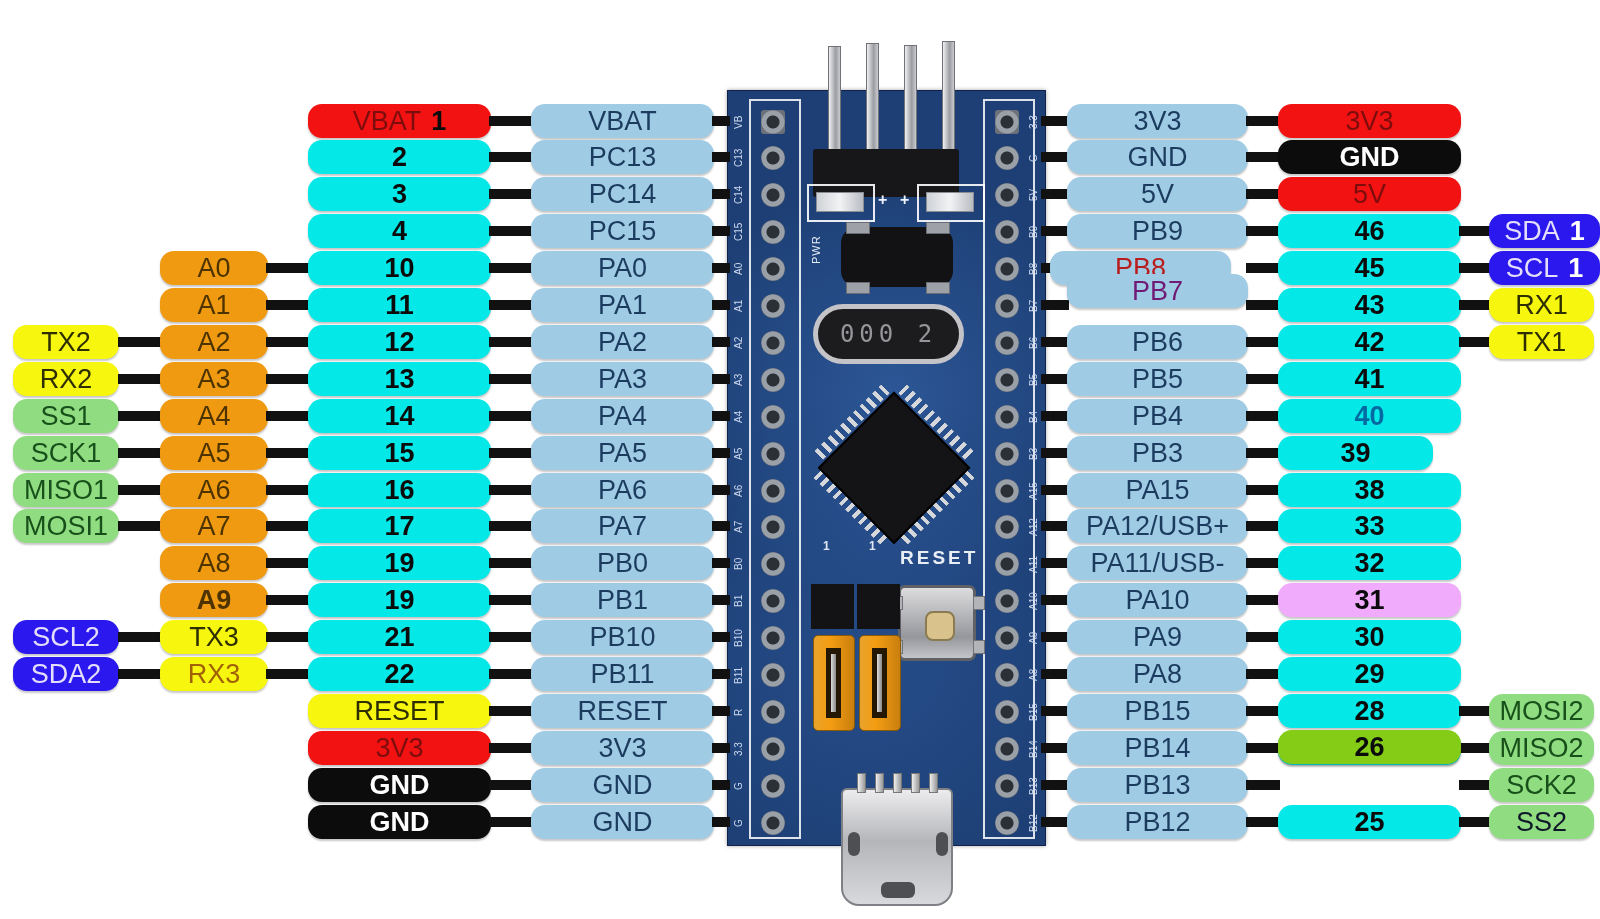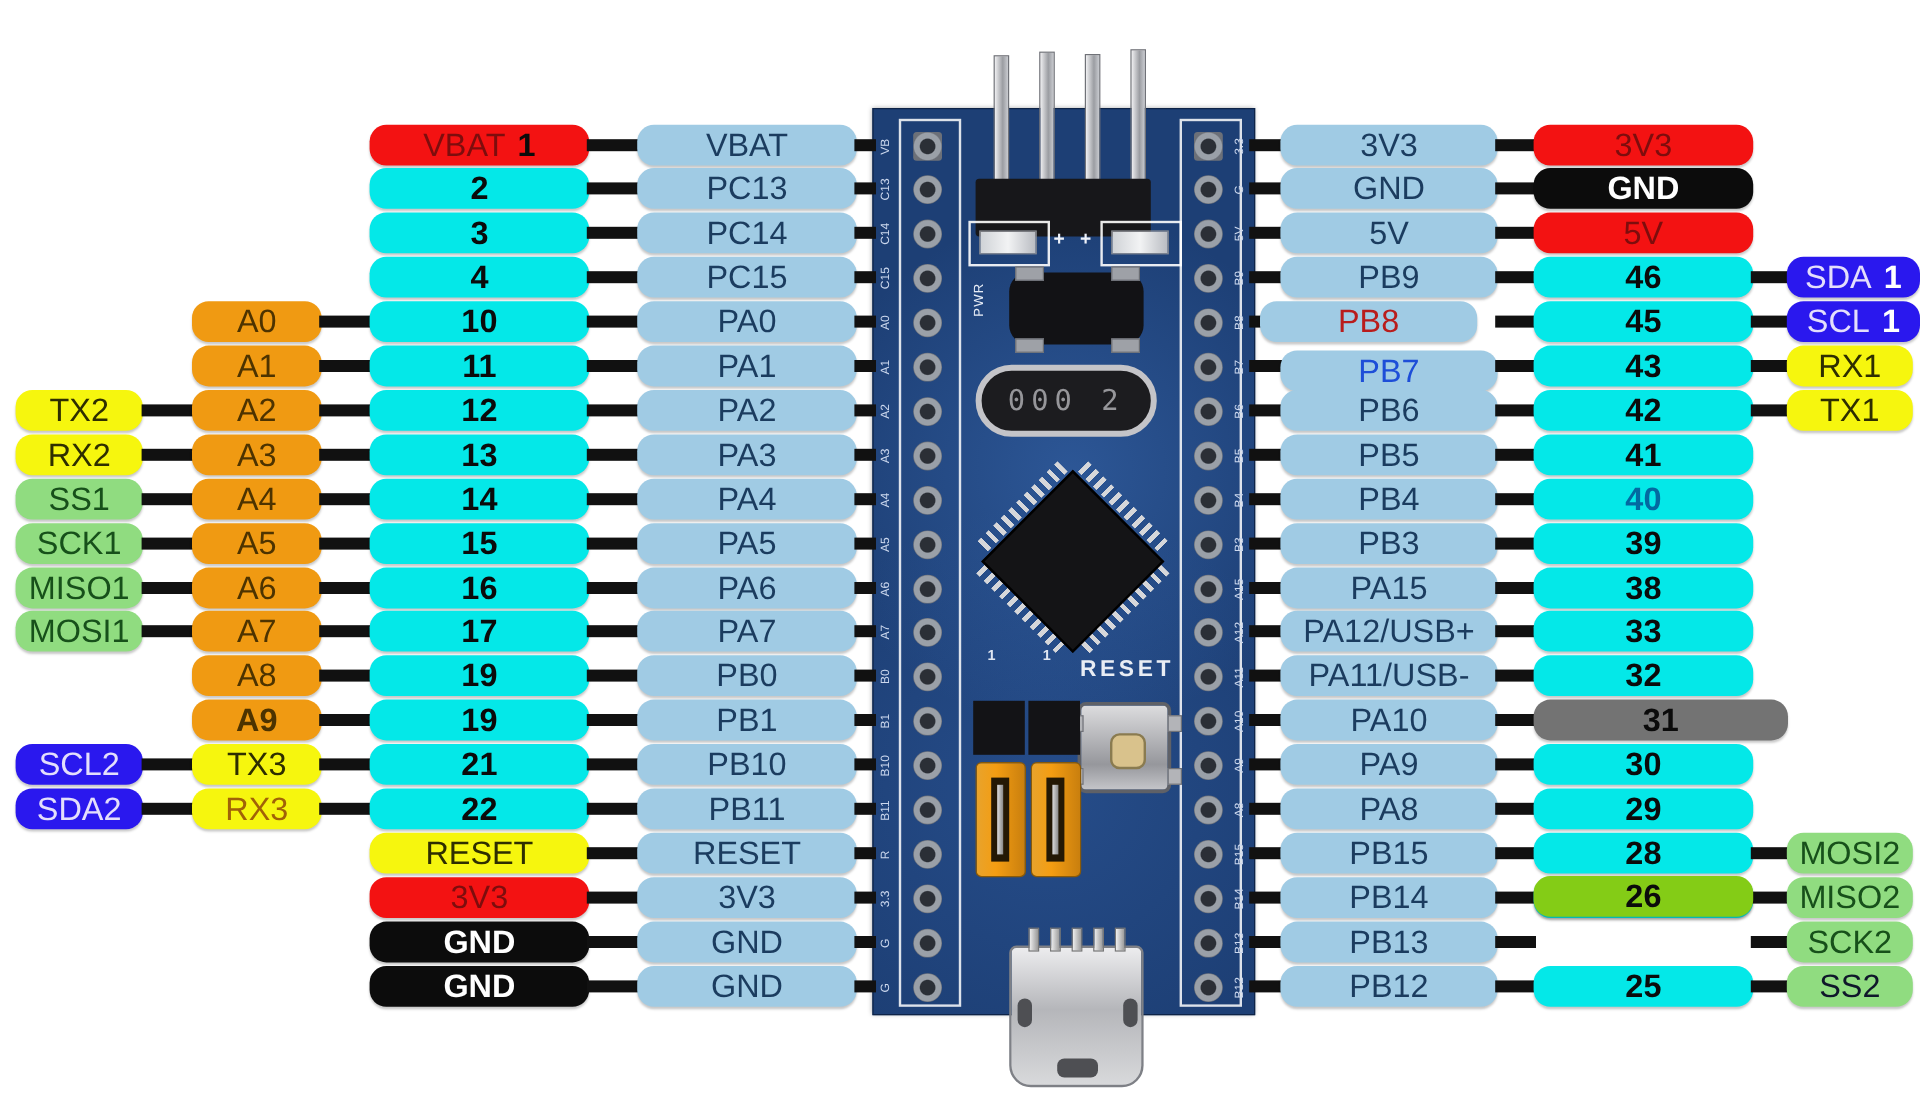--- a/index.html
+++ b/index.html
@@ -506,21 +506,21 @@
     <div class="wire" style="left: 1246px; width: 34px; top: 263.1px;"></div>
     <div class="pill" style="left: 1278px; width: 183px; top: 251.1px; background: rgb(4, 232, 232); color: rgb(11, 11, 11);">
       <span class="num" style="color: rgb(11, 11, 11); margin: 0px;">45</span>
     </div>
     <div class="wire" style="left: 1459px; width: 32px; top: 263.1px;"></div>
     <div class="pill" style="left: 1489px; width: 111px; top: 251.1px; background: rgb(42, 24, 238); color: rgb(228, 222, 252);">
       <span>SCL</span>
       <span class="num" style="color: rgb(255, 255, 255);">1</span>
     </div>
     <div class="wire" style="left: 1041px; width: 28px; top: 300px;"></div>
-    <div class="pill" style="left: 1067px; width: 181px; top: 292px; background: rgb(160, 203, 228); color: #1d4ed8;">
+    <div class="pill" style="left: 1067px; width: 181px; top: 274px; background: rgb(160, 203, 228); color: #701a75;">
       <span>PB7</span>
     </div>
     <div class="wire" style="left: 1246px; width: 34px; top: 300px;"></div>
     <div class="pill" style="left: 1278px; width: 183px; top: 288px; background: rgb(4, 232, 232); color: rgb(11, 11, 11);">
       <span class="num" style="color: rgb(11, 11, 11); margin: 0px;">43</span>
     </div>
     <div class="wire" style="left: 1459px; width: 32px; top: 300px;"></div>
     <div class="pill" style="left: 1489px; width: 105px; top: 288px; background: rgb(246, 246, 14); color: rgb(46, 46, 0);">
       <span>RX1</span>
     </div>
@@ -550,21 +550,21 @@
     </div>
     <div class="wire" style="left: 1246px; width: 34px; top: 410.7px;"></div>
     <div class="pill" style="left: 1278px; width: 183px; top: 398.7px; background: rgb(4, 232, 232); color: rgb(11, 11, 11);">
       <span class="num" style="color: #0369a1; margin: 0px;">40</span>
     </div>
     <div class="wire" style="left: 1041px; width: 28px; top: 447.6px;"></div>
     <div class="pill" style="left: 1067px; width: 181px; top: 435.6px; background: rgb(160, 203, 228); color: rgb(27, 60, 95);">
       <span>PB3</span>
     </div>
     <div class="wire" style="left: 1246px; width: 34px; top: 447.6px;"></div>
-    <div class="pill" style="left: 1278px; width: 183px; top: 435.6px; background: rgb(4, 232, 232); color: rgb(11, 11, 11);">
+    <div class="pill" style="left: 1278px; width: 155px; top: 435.6px; background: rgb(4, 232, 232); color: rgb(11, 11, 11);">
       <span class="num" style="color: rgb(11, 11, 11); margin: 0px;">39</span>
     </div>
     <div class="wire" style="left: 1041px; width: 28px; top: 484.5px;"></div>
     <div class="pill" style="left: 1067px; width: 181px; top: 472.5px; background: rgb(160, 203, 228); color: rgb(27, 60, 95);">
       <span>PA15</span>
     </div>
     <div class="wire" style="left: 1246px; width: 34px; top: 484.5px;"></div>
     <div class="pill" style="left: 1278px; width: 183px; top: 472.5px; background: rgb(4, 232, 232); color: rgb(11, 11, 11);">
       <span class="num" style="color: rgb(11, 11, 11); margin: 0px;">38</span>
     </div>
@@ -582,21 +582,21 @@
     </div>
     <div class="wire" style="left: 1246px; width: 34px; top: 558.3px;"></div>
     <div class="pill" style="left: 1278px; width: 183px; top: 546.3px; background: rgb(4, 232, 232); color: rgb(11, 11, 11);">
       <span class="num" style="color: rgb(11, 11, 11); margin: 0px;">32</span>
     </div>
     <div class="wire" style="left: 1041px; width: 28px; top: 595.2px;"></div>
     <div class="pill" style="left: 1067px; width: 181px; top: 583.2px; background: rgb(160, 203, 228); color: rgb(27, 60, 95);">
       <span>PA10</span>
     </div>
     <div class="wire" style="left: 1246px; width: 34px; top: 595.2px;"></div>
-    <div class="pill" style="left: 1278px; width: 212px; top: 583.2px; background: #737373; color: rgb(11, 11, 11);">
+    <div class="pill" style="left: 1278px; width: 183px; top: 583.2px; background: #f0abfc; color: rgb(11, 11, 11);">
       <span class="num" style="color: rgb(11, 11, 11); margin: 0px;">31</span>
     </div>
     <div class="wire" style="left: 1041px; width: 28px; top: 632.1px;"></div>
     <div class="pill" style="left: 1067px; width: 181px; top: 620.1px; background: rgb(160, 203, 228); color: rgb(27, 60, 95);">
       <span>PA9</span>
     </div>
     <div class="wire" style="left: 1246px; width: 34px; top: 632.1px;"></div>
     <div class="pill" style="left: 1278px; width: 183px; top: 620.1px; background: rgb(4, 232, 232); color: rgb(11, 11, 11);">
       <span class="num" style="color: rgb(11, 11, 11); margin: 0px;">30</span>
     </div>

